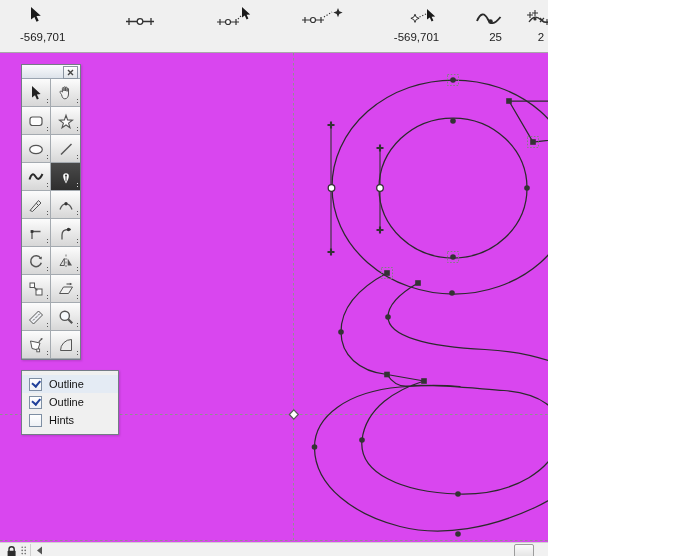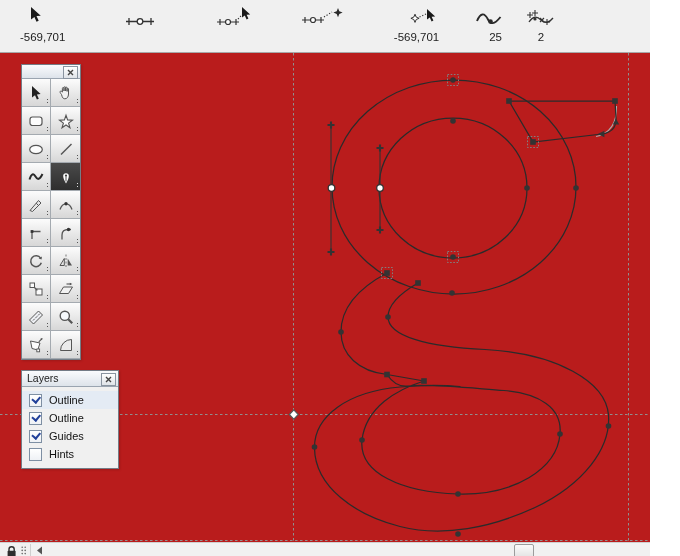--- a/index.html
+++ b/index.html
@@ -1,17 +1,17 @@
 <!DOCTYPE html>
 <html><head>
 <meta charset="utf-8">
 <style>
   html,body{margin:0;padding:0;background:#fff;}
-  #app{position:relative;width:650px;height:556px;overflow:hidden;
-       font-family:"Liberation Sans",sans-serif;background:#b91c1c;}
+  #app{position:relative;width:548px;height:556px;overflow:hidden;
+       font-family:"Liberation Sans",sans-serif;background:#d946ef;}
   
   .toolbar{position:absolute;left:0;top:0;width:680px;height:52px;
            background:#f0f0f0;border-bottom:1px solid #a8a8a8;}
   .tb-item{position:absolute;}
   .tb-label{position:absolute;top:31px;font-size:11.5px;color:#1c1c1c;white-space:nowrap;}
   
   .palette{position:absolute;background:#f0f0f0;border:1px solid #747c86;
            box-shadow:1px 1px 2px rgba(0,0,0,.15);}
   .pal-title{height:13px;background:linear-gradient(#fafbfd,#dde3ea);
              border-bottom:1px solid #9aa4b0;position:relative;
@@ -337,47 +337,33 @@
       <div class="tool">
         <svg width="16" height="16" viewBox="0 0 16 16">
             <path d="M2.5,13.5 A11,11 0 0 1 13.5,2.5 L13.5,13.5 Z" fill="#ebebeb" stroke="#555" stroke-width="1"></path>
           </svg>
           <span class="dots"></span>
         </div>
     </div>
   </div>
 
   <div class="palette" style="left:21px;top:370px;width:96px">
-    <div class="pal-title" style="height:15px;line-height:15px">
-      <span>Layers</span>
-      <span class="closebox" style="top:2px">
-        <svg width="7" height="7" viewBox="0 0 7 7">
-            <path d="M1,1 L6,6 M6,1 L1,6" stroke="#444" stroke-width="1.4"></path>
-          </svg>
-      </span>
-    </div>
     <div style="padding:4px 0 5px 0">
       <div class="layer-row checked highlighted">
         <span class="cb">
             <span class="tick"></span>
           </span>
         <span>Outline</span>
       </div>
       <div class="layer-row checked">
         <span class="cb">
             <span class="tick"></span>
           </span>
         <span>Outline</span>
       </div>
-      <div class="layer-row checked">
-        <span class="cb">
-            <span class="tick"></span>
-          </span>
-        <span>Guides</span>
-      </div>
       <div class="layer-row">
         <span class="cb"></span>
         <span>Hints</span>
       </div>
     </div>
   </div>
 
   <div class="statusbar">
     <svg style="position:absolute;left:6px;top:1.5px" width="11" height="12" viewBox="0 0 11 12">
       <path d="M3,6 V4.3 A2.6,2.6 0 0 1 8.2,4.3 V6" stroke="#2e2e2e" stroke-width="1.4" fill="none"></path>

